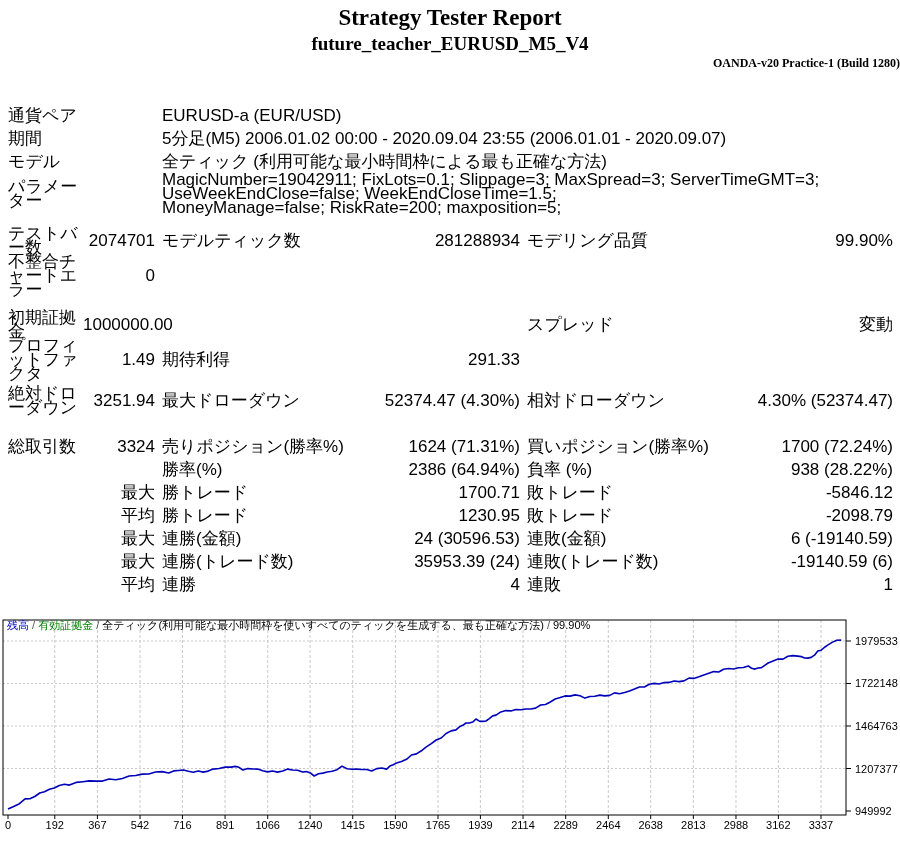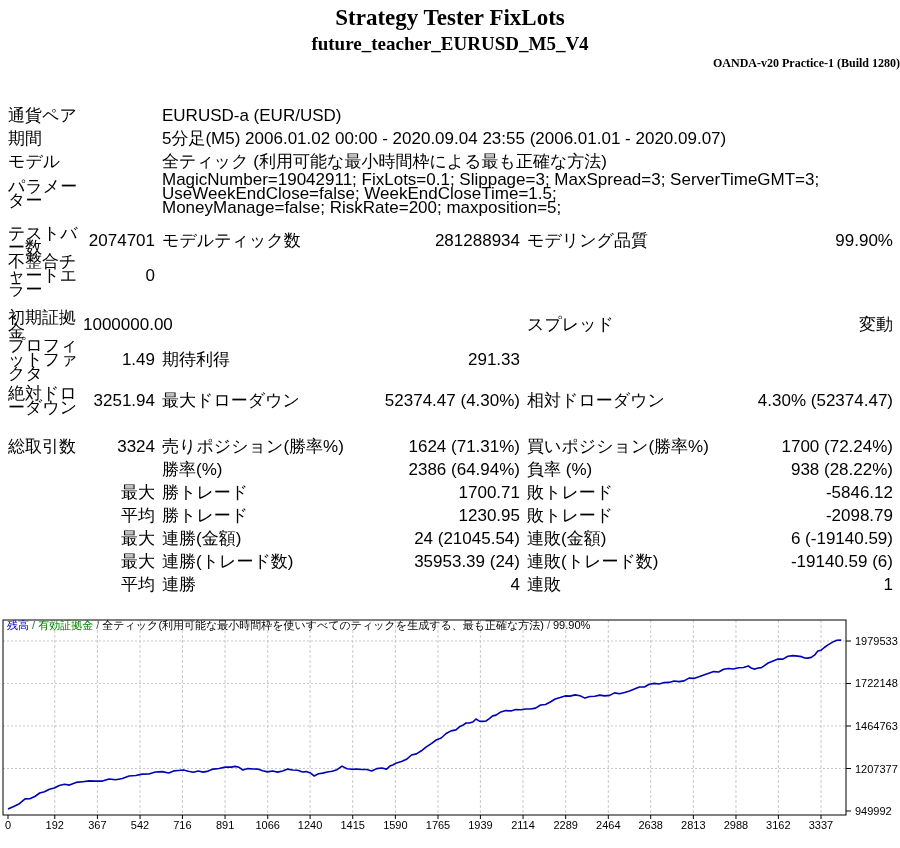--- a/index.html
+++ b/index.html
@@ -26,21 +26,21 @@
                 white-space:pre;z-index:2;}
   .chart-legend span{white-space:pre;}
   svg{position:absolute;top:0;left:0;}
   svg text{font-family:"Liberation Sans",sans-serif;font-size:11px;fill:#000;}
 </style>
 </head>
 <body>
 <div class="page">
 
   <div class="report-header">
-    <div class="rh-title">Strategy Tester FixLots</div>
+    <div class="rh-title">Strategy Tester Report</div>
     <div class="rh-symbol">future_teacher_EURUSD_M5_V4</div>
     <div class="rh-server">OANDA-v20 Practice-1 (Build 1280)</div>
   </div>
 
   <div class="report-table" id="report-table">
       <div class="t-row">
         <div class="c-label">通貨ペア</div>
         <div class="c-span">
           <div>EURUSD-a (EUR/USD)</div>
         </div>
@@ -136,21 +136,21 @@
         <div class="c-v1">平均</div>
         <div class="c-l2">勝トレード</div>
         <div class="c-v2">1230.95</div>
         <div class="c-l3">敗トレード</div>
         <div class="c-v3">-2098.79</div>
       </div>
       <div class="t-row">
         <div class="c-label"></div>
         <div class="c-v1">最大</div>
         <div class="c-l2">連勝(金額)</div>
-        <div class="c-v2">24 (21045.54)</div>
+        <div class="c-v2">24 (30596.53)</div>
         <div class="c-l3">連敗(金額)</div>
         <div class="c-v3">6 (-19140.59)</div>
       </div>
       <div class="t-row">
         <div class="c-label"></div>
         <div class="c-v1">最大</div>
         <div class="c-l2">連勝(トレード数)</div>
         <div class="c-v2">35953.39 (24)</div>
         <div class="c-l3">連敗(トレード数)</div>
         <div class="c-v3">-19140.59 (6)</div>

